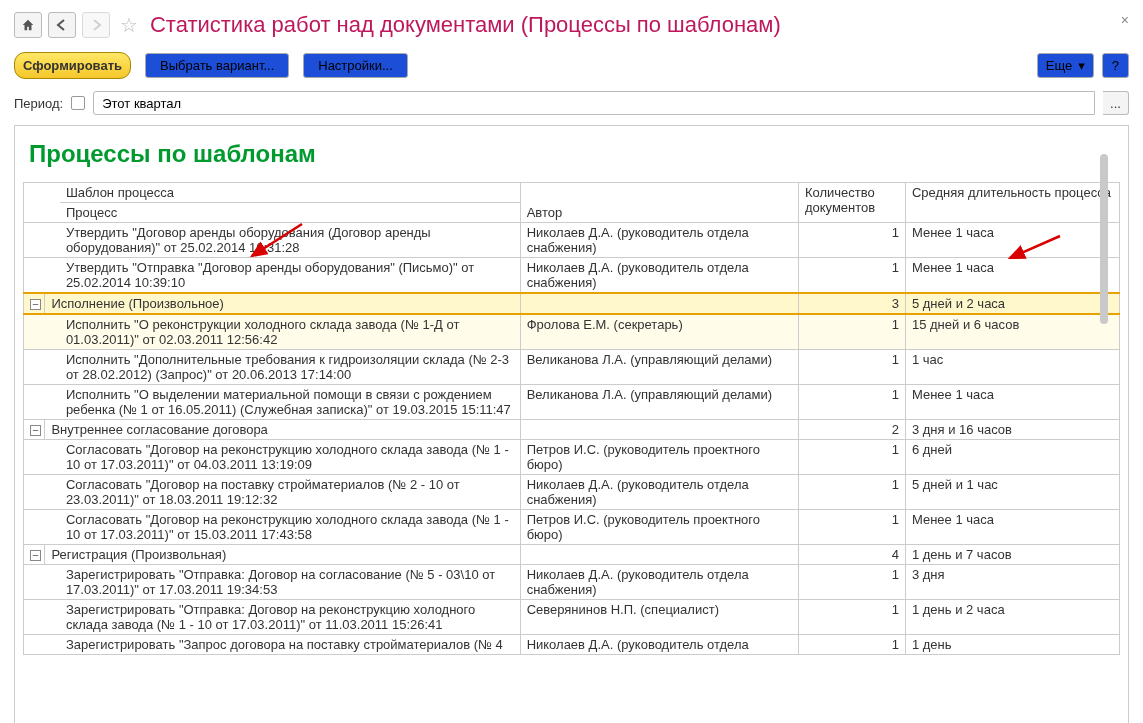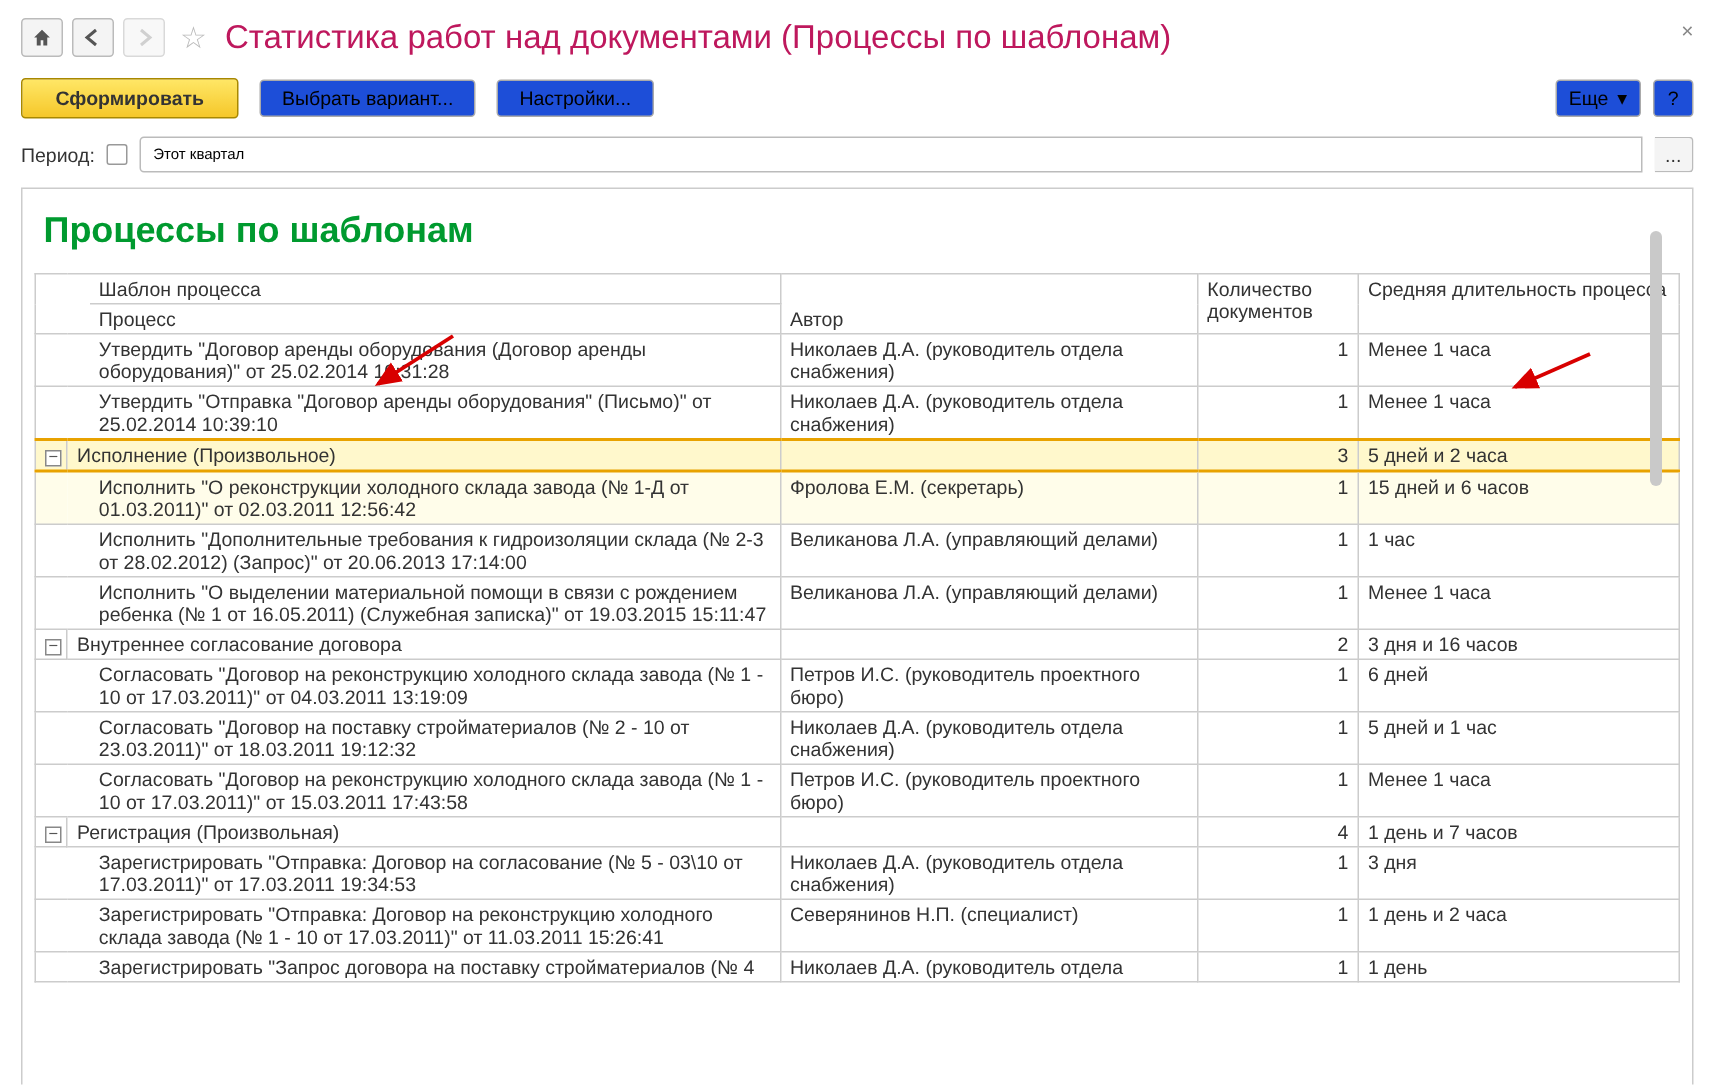--- a/index.html
+++ b/index.html
@@ -6,28 +6,28 @@
   html, body { margin: 0; padding: 0; font-family: Arial, sans-serif; font-size: 13px; color: #333; background: #fff; }
   .app { width: 1143px; height: 723px; background: #fff; padding: 12px 14px; position: relative; }
   .top-bar { display: flex; align-items: center; gap: 6px; margin-bottom: 14px; }
   .icon-btn { width: 28px; height: 26px; border: 1px solid #bbb; border-radius: 3px; display: flex; align-items: center; justify-content: center; background: #f4f4f4; cursor: pointer; }
   .icon-btn.disabled { opacity: .55; cursor: default; }
   .star { font-size: 20px; color: #bbb; margin-left: 4px; margin-right: 6px; }
   .page-title { font-size: 22px; font-weight: 400; color: #be185d; }
   .close-x { position: absolute; top: 12px; right: 14px; font-size: 14px; color: #888; cursor: pointer; }
   .toolbar { display: flex; align-items: center; gap: 14px; margin-bottom: 12px; }
   .btn { border: 1px solid #aaa; border-radius: 3px; background: #1d4ed8; padding: 4px 14px; font-size: 13px; cursor: pointer; }
-  .btn.primary { background: linear-gradient(#ffe766, #f5c72a); border-color: #a88800; font-weight: bold; color: #333; padding: 5px 22px; }
+  .btn.primary { background: linear-gradient(#ffe766, #f5c72a); border-color: #a88800; font-weight: bold; color: #333; padding: 5px 8px; border-radius: 11px; }
   .btn.more { padding: 4px 8px; display: flex; align-items: center; gap: 6px; }
   .btn.help { padding: 4px 9px; }
   .toolbar-right { margin-left: auto; display: flex; gap: 8px; }
   .period-row { display: flex; align-items: center; gap: 8px; margin-bottom: 10px; }
   .period-label { font-size: 13px; color: #333; }
   .chk { width: 14px; height: 14px; border: 1px solid #999; border-radius: 2px; }
-  .period-input { flex: 1; border: 1px solid #bbb; border-radius: 3px 0 0 3px; padding: 3px 8px; font-size: 10px; height: 24px; }
+  .period-input { flex: 1; border: 1px solid #bbb; border-radius: 3px 0 0 3px; padding: 3px 8px; font-size: 13px; height: 24px; }
   .period-ell { width: 26px; height: 24px; border: 1px solid #bbb; border-left: none; border-radius: 0 3px 3px 0; background: #f4f4f4; display: flex; align-items: center; justify-content: center; cursor: pointer; }
   .report-frame { border: 1px solid #ccc; height: 722px; position: relative; display: flex; flex-direction: column; }
   .report-scroll { overflow: auto; flex: 1; padding: 14px 8px 6px 8px; position: relative; }
   .report-title { color: #009a2f; font-size: 24px; font-weight: bold; margin: 0 0 14px 6px; }
   table.report { border-collapse: collapse; width: 100%; table-layout: fixed; padding-left: 38px; }
   table.report th, table.report td { border: 1px solid #ccc; padding: 2px 6px; vertical-align: top; font-size: 13px; }
   table.report th { font-weight: normal; text-align: left; background: #fff; }
   col.c-toggle { width: 20px; }
   col.c-indent { width: 14px; }
   col.c-process { width: 430px; }

